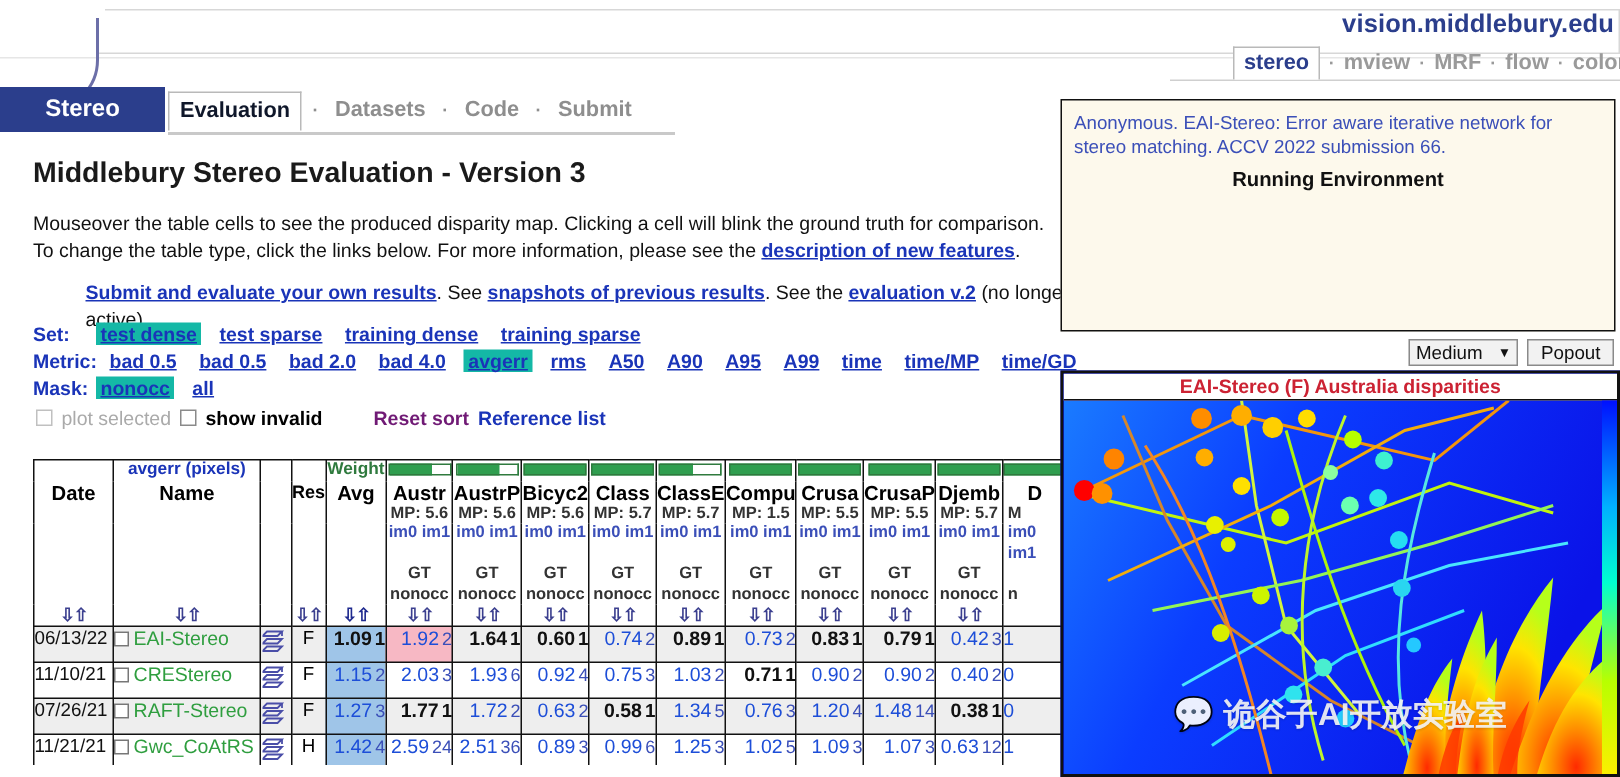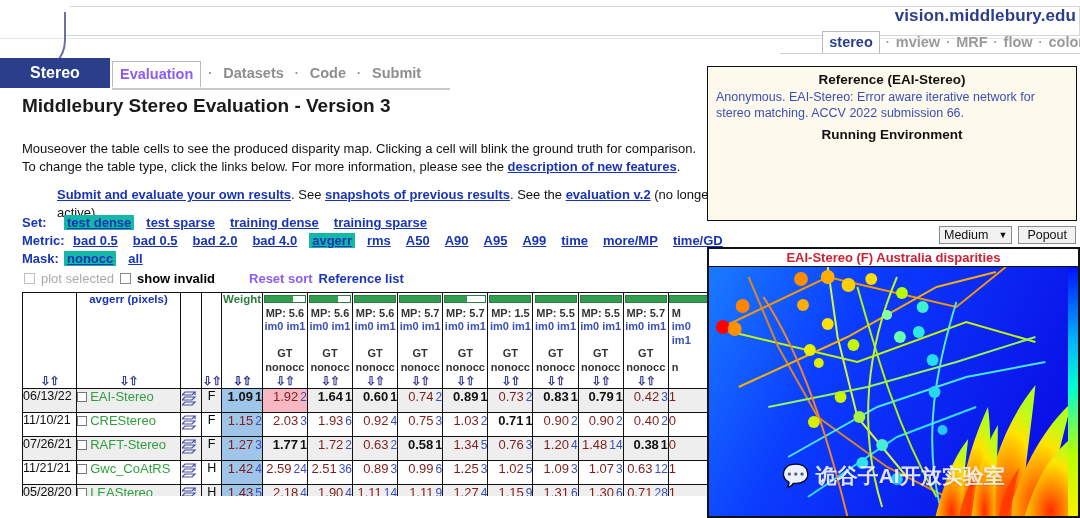--- a/index.html
+++ b/index.html
@@ -62,32 +62,32 @@
     background:#2b3e8c; color:#fff; font-weight:bold; font-size:16px;
     display:flex; align-items:center; justify-content:center;
   }
   #tabbar .tabs {
     position:absolute; left:112px; top:0; height:30px;
     display:flex; align-items:center; gap:7px; font-size:14.5px;
     font-weight:bold;
   }
   #tabbar .tab { color:#8e8e8e; padding:0 4px; }
   #tabbar .tab.current {
-    color:#8b5cf6; background:#fff; border:1px solid #b9b9b9;
+    color:#0f172a; background:#fff; border:1px solid #b9b9b9;
     border-bottom:none; padding:4px 7px 5px 7px; position:relative; top:1px;
   }
   #tabbar .dot { color:#8e8e8e; font-size:12px; }
   #tabbar-rule {
     position:absolute; left:112px; top:88px; width:338px; height:2px;
     background:#c9c9c9; z-index:8;
   }
 
   
   #h1 {
-    position:absolute; left:22px; top:95px;
+    position:absolute; left:22px; top:105px;
     font-size:19px; font-weight:bold; color:#1a1a1a;
   }
   #para {
     position:absolute; left:22px; top:140px; width:690px;
     font-size:13px; line-height:18px; color:#111;
   }
   #para2 {
     position:absolute; left:16px; top:186px; width:690px;
     font-size:13px; line-height:18px; color:#111;margin-left:41px;
   }
@@ -112,26 +112,26 @@
     position:absolute; left:24px; top:271px; font-size:13px;
     display:flex; align-items:center; gap:6px; white-space:nowrap;
   }
   #row-opts .cb {
     width:11px; height:11px; border:1px solid #8a8a8a; background:#fff;
     display:inline-block; vertical-align:-1px;
   }
   #row-opts .cb.dim { border-color:#c0c0c0; }
   #row-opts .dimtxt { color:#aaa; }
   #row-opts .b { font-weight:bold; }
-  #row-opts .reset { color:#8b5cf6; font-weight:bold;padding-left:28px; }
+  #row-opts .reset { color:#701a75; font-weight:bold;padding-left:28px; }
   #row-opts .reflist { color:#1a34b8; font-weight:bold; }
 
   
   #tablewrap {
-    position:absolute; left:22px; top:292px; width:690px; height:204px;
+    position:absolute; left:22px; top:306px; width:690px; height:204px;
     overflow:hidden; z-index:2;
   }
   table.res { border-collapse:collapse; font-size:12.5px; table-layout:fixed; }
   table.res th, table.res td {
     border:1px solid #111; padding:0; vertical-align:top;
   }
   .hdr-metric {
     color:#1a34b8; font-weight:bold; font-size:11.5px; text-align:center;
     padding:2px 0 0 0; height:14px;
   }
@@ -147,21 +147,21 @@
   .arrows.bold { color:#1f2a8f; font-weight:bold; }
   .greenbar {
     width:42px; height:8px; border:1px solid #2f7a3e; margin:2px auto 1px;
     background:linear-gradient(to right, #2f9e4f 0 100%, #fff 0 0);
   }
   .greenbar.p70 { background:linear-gradient(to right, #2f9e4f 0 70%, #fff 70% 100%); }
   .greenbar.p55 { background:linear-gradient(to right, #2f9e4f 0 55%, #fff 55% 100%); }
   .greenbar.p100{ background:#2f9e4f; }
 
   td.cell { text-align:right; padding:1px 3px 1px 2px; white-space:nowrap; font-size:13px; }
-  td.cell .v  { color:#7f1d1d; }
+  td.cell .v  { color:#1d4ed8; }
   td.cell .vb { color:#111; font-weight:bold; }
   td.cell .r  { color:#3b4fb8; font-size:12px; padding-left:2px; }
   td.cell .rb { color:#111; font-weight:bold; font-size:12.5px; padding-left:2px; }
   td.date { font-size:12.5px; padding:1px 2px; text-align:left; color:#111; }
   td.name { font-size:13px; padding:1px 2px; text-align:left; }
   td.name a { color:#2f9e3f; text-decoration:none; }
   td.res-c { text-align:center; font-size:12.5px; padding:1px 2px; }
   td.icon-c { text-align:center; padding:0; }
   tr.odd td { background:#eeeeee; }
   tr.even td { background:#ffffff; }
@@ -263,21 +263,21 @@
 
 <div id="para2">
   <a class="lnk" href="#">Submit and evaluate your own results</a><span>. See </span><a class="lnk" href="#">snapshots of previous results</a><span>. See the </span><a class="lnk" href="#">evaluation v.2</a><span> (no longer active).</span>
 </div>
 
 <div class="selrow" id="row-set">
   <span class="lbl">Set:</span><a href="#" class="active">test dense</a><a href="#">test sparse</a><a href="#">training dense</a><a href="#">training sparse</a>
 </div>
 
 <div class="selrow" id="row-metric">
-  <span class="lbl">Metric:</span><a href="#">bad 0.5</a><a href="#">bad 0.5</a><a href="#">bad 2.0</a><a href="#">bad 4.0</a><a href="#" class="active">avgerr</a><a href="#">rms</a><a href="#">A50</a><a href="#">A90</a><a href="#">A95</a><a href="#">A99</a><a href="#">time</a><a href="#">more/MP</a><a href="#">time/GD</a>
+  <span class="lbl">Metric:</span><a href="#">bad 0.5</a><a href="#">bad 0.5</a><a href="#">bad 2.0</a><a href="#">bad 4.0</a><a href="#" class="active">avgerr</a><a href="#">rms</a><a href="#">A50</a><a href="#">A90</a><a href="#">A95</a><a href="#">A99</a><a href="#">time</a><a href="#">time/MP</a><a href="#">time/GD</a>
 </div>
 
 <div class="selrow" id="row-mask">
   <span class="lbl">Mask:</span><a href="#" class="active">nonocc</a><a href="#">all</a>
 </div>
 
 <div id="row-opts">
   <span class="cb dim"></span>
   <span class="dimtxt">plot selected</span>
   <span class="cb"></span>
@@ -335,20 +335,37 @@
           </th>
         <th style="border-bottom:none">
             <div class="greenbar p100" style="background: linear-gradient(to right, rgb(47, 158, 79) 0px, rgb(47, 158, 79) 100%, rgb(255, 255, 255) 100%, rgb(255, 255, 255) 100%);"></div>
           </th>
         <th style="border-bottom:none">
             <div class="greenbar p100" style="background: linear-gradient(to right, rgb(47, 158, 79) 0px, rgb(47, 158, 79) 100%, rgb(255, 255, 255) 100%, rgb(255, 255, 255) 100%);"></div>
           </th>
         <th style="border-bottom:none">
             <div class="greenbar p100" style="background: linear-gradient(to right, rgb(47, 158, 79) 0px, rgb(47, 158, 79) 100%, rgb(255, 255, 255) 100%, rgb(255, 255, 255) 100%);"></div>
           </th>
+      </tr>
+      <tr>
+        <th class="colhead" style="border-top:none;border-bottom:none">Date</th>
+        <th class="colhead" style="border-top:none;border-bottom:none">Name</th>
+        <th style="border-top:none;border-bottom:none"></th>
+        <th class="colhead" style="border-top:none;border-bottom:none;font-size:12px">Res</th>
+        <th class="colhead" style="border-top:none;border-bottom:none">Avg</th>
+        <th class="colhead" style="border-top:none;border-bottom:none">Austr</th>
+        <th class="colhead" style="border-top:none;border-bottom:none">AustrP</th>
+        <th class="colhead" style="border-top:none;border-bottom:none">Bicyc2</th>
+        <th class="colhead" style="border-top:none;border-bottom:none">Class</th>
+        <th class="colhead" style="border-top:none;border-bottom:none">ClassE</th>
+        <th class="colhead" style="border-top:none;border-bottom:none">Compu</th>
+        <th class="colhead" style="border-top:none;border-bottom:none">Crusa</th>
+        <th class="colhead" style="border-top:none;border-bottom:none">CrusaP</th>
+        <th class="colhead" style="border-top:none;border-bottom:none">Djemb</th>
+        <th class="colhead" style="border-top:none;border-bottom:none">D</th>
       </tr>
       <tr>
         <th style="border-top:none;border-bottom:none"></th>
           <th style="border-top:none;border-bottom:none"></th>
         <th style="border-top:none;border-bottom:none"></th>
           <th style="border-top:none;border-bottom:none"></th>
         <th style="border-top:none;border-bottom:none"></th>
         <th class="metaline" style="border-top:none;border-bottom:none">MP: 5.6</th>
         <th class="metaline" style="border-top:none;border-bottom:none">MP: 5.6</th>
         <th class="metaline" style="border-top:none;border-bottom:none">MP: 5.6</th>
@@ -548,21 +565,20 @@
           <td class="cell"><span class="v">1.31</span><span class="r">6</span></td>
           <td class="cell"><span class="v">1.30</span><span class="r">6</span></td>
           <td class="cell"><span class="v">0.71</span><span class="r">28</span></td>
           <td class="cell" style="text-align: left;"><span class="v">1</span><span class="r"></span></td>
         </tr>
       </tbody>
   </table>
 </div>
 
 <div id="refpanel">
-  <div class="ptitle">Reference (EAI-Stereo)</div>
   <div class="ptext">Anonymous. EAI-Stereo: Error aware iterative network for stereo matching. ACCV 2022 submission 66.</div>
   <div class="ptitle2">Running Environment</div>
 </div>
 
 <div id="viewctl">
   <div class="sel">
     <span>Medium</span>
     <span class="caret">▼</span>
   </div>
   <div class="btn">Popout</div>

